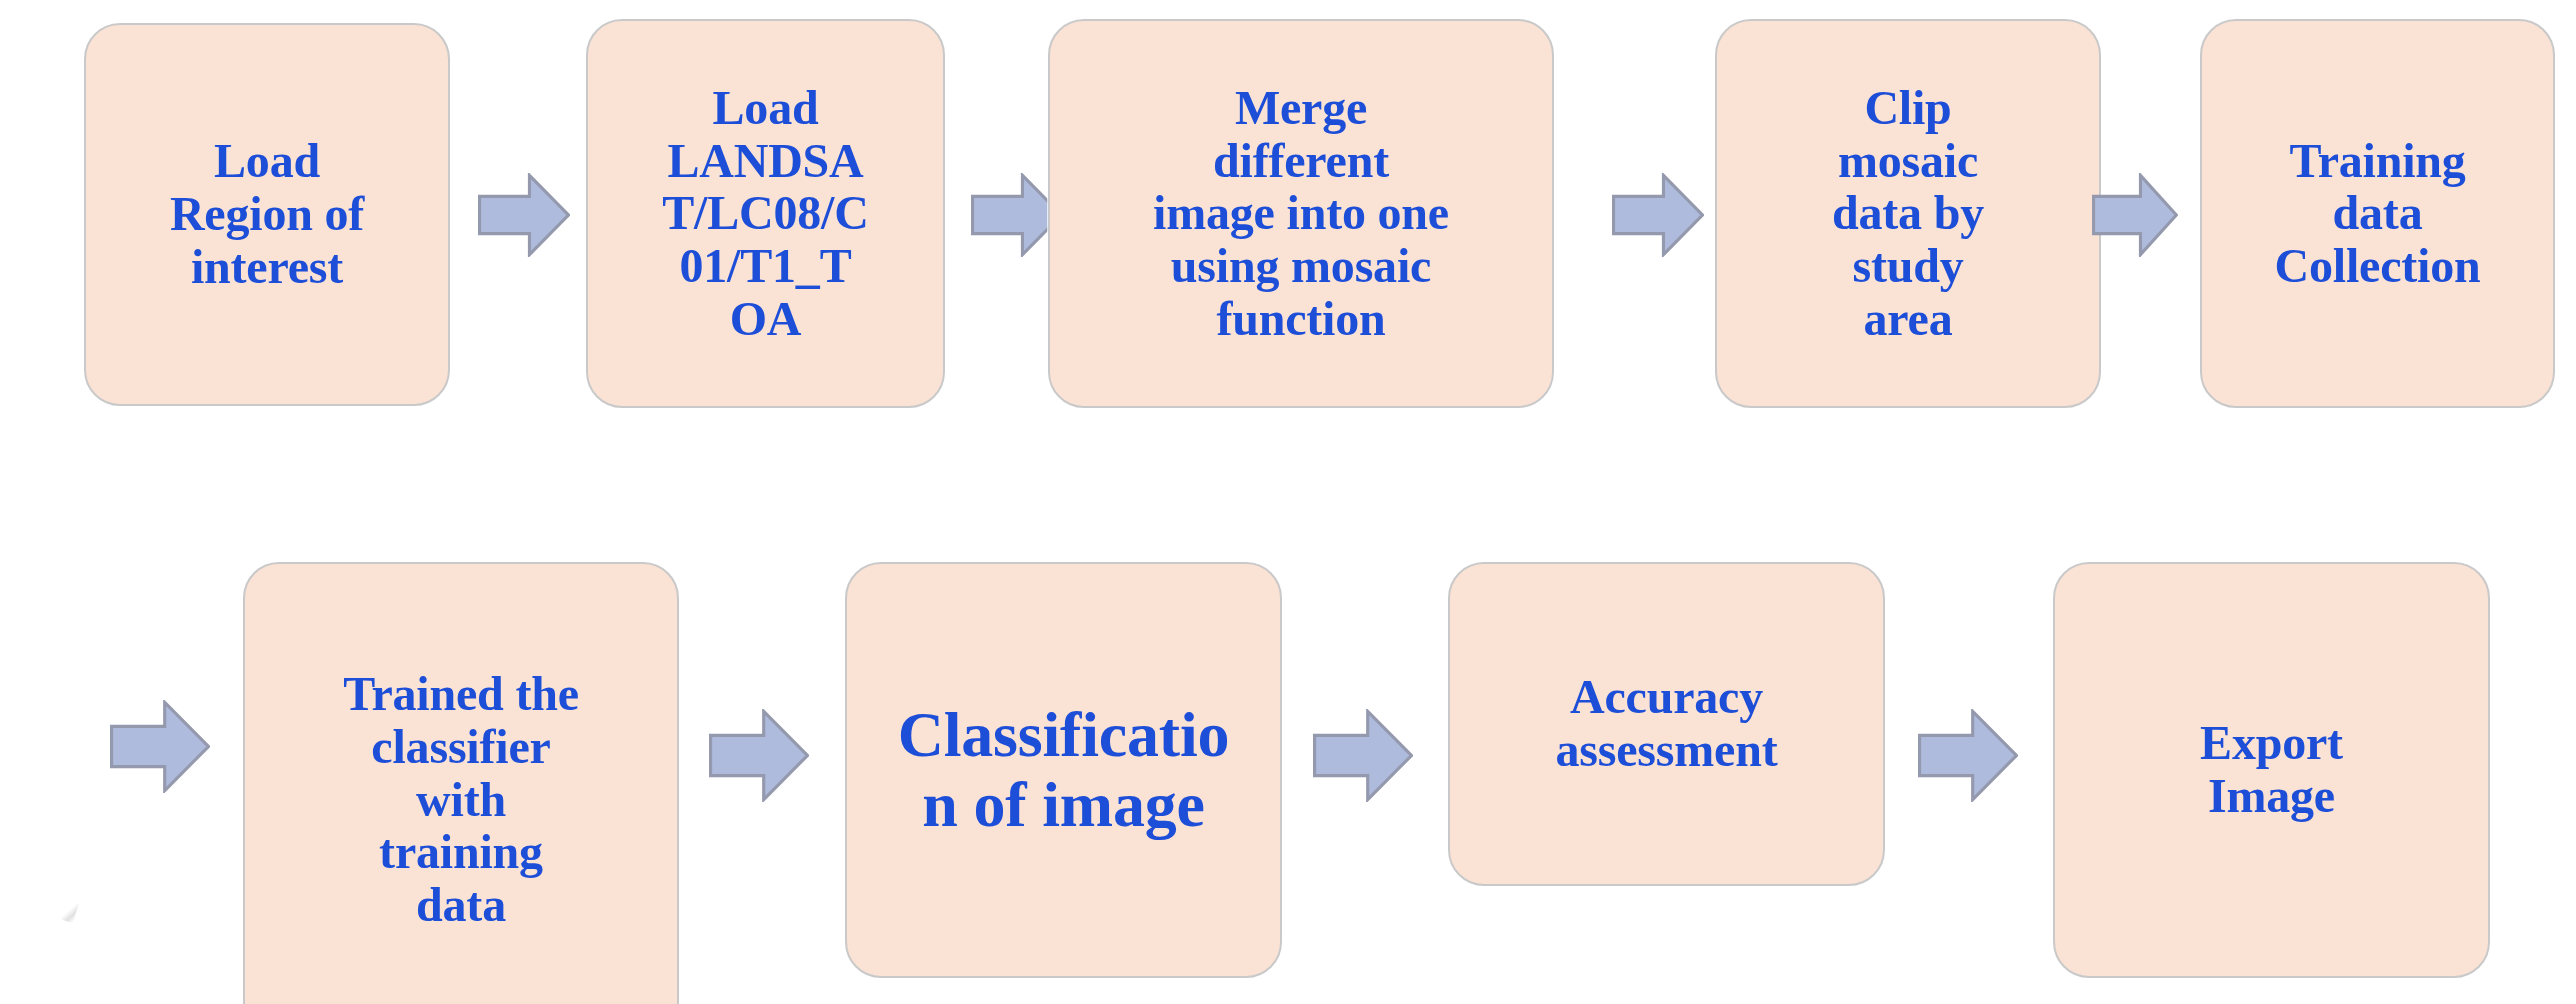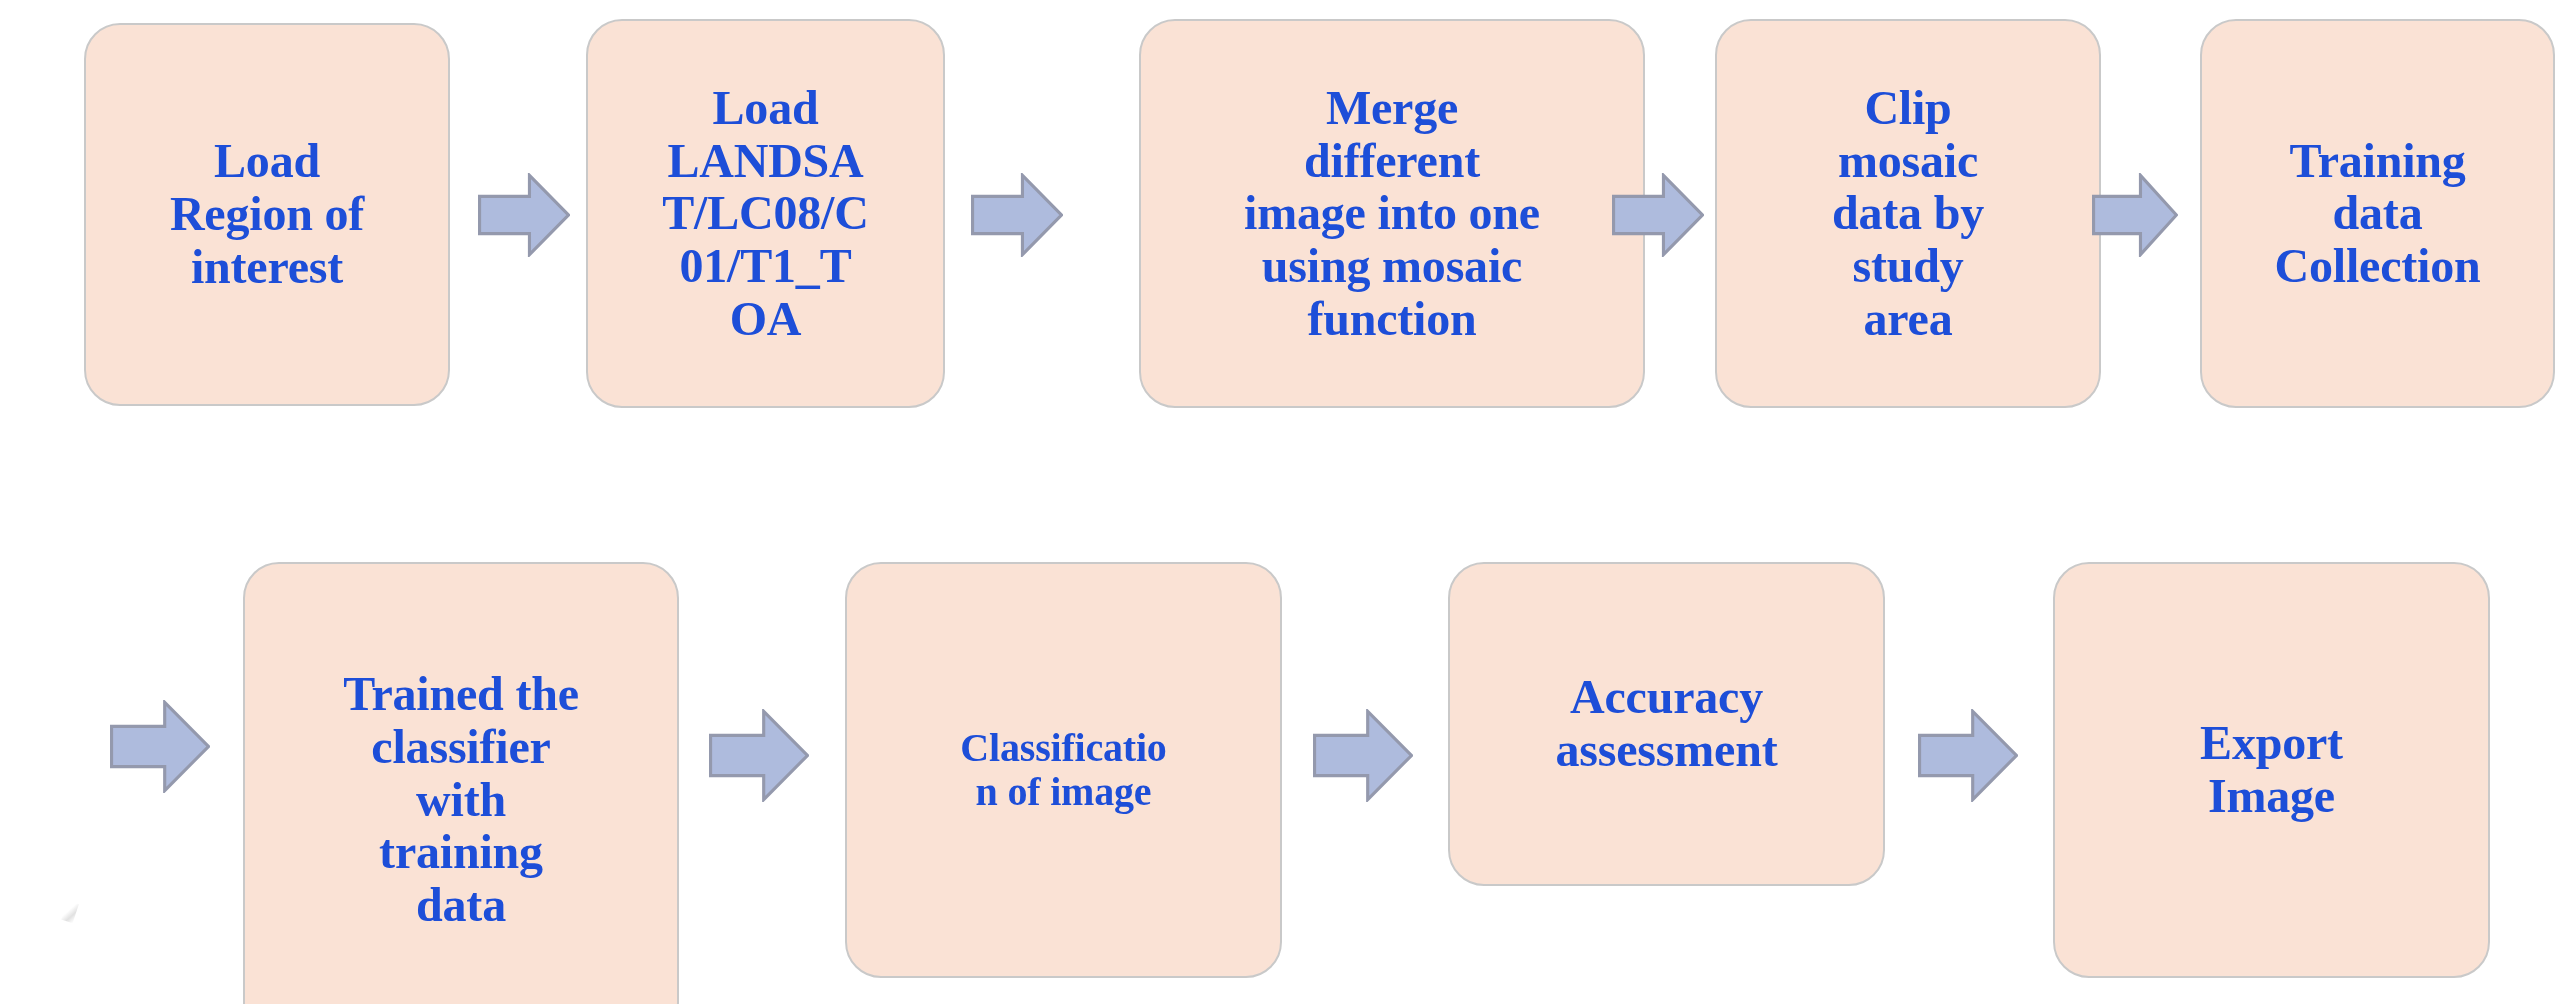--- a/index.html
+++ b/index.html
@@ -86,21 +86,21 @@
 01/T1_T
 OA</span>
   </div>
 
   <div class="arrow" style="left:971px; top:173px; width:92px; height:84px;">
     <svg viewBox="0 0 118 108" preserveAspectRatio="none" aria-hidden="true">
       <polygon points="2,30 66,30 66,3 116,54 66,105 66,78 2,78" fill="#AEBBDD" stroke="#9499AD" stroke-width="4" stroke-linejoin="miter"></polygon>
     </svg>
   </div>
 
-  <div class="node" style="left:1139px; top:19.4px; width:506px; height:389px;">
+  <div class="node" style="left:1048px; top:19.4px; width:506px; height:389px;">
     <span class="label" style="font-size:48px;">Merge
 different
 image into one
 using mosaic
 function</span>
   </div>
 
   <div class="arrow" style="left:1612px; top:173px; width:92px; height:84px;">
     <svg viewBox="0 0 118 108" preserveAspectRatio="none" aria-hidden="true">
       <polygon points="2,30 66,30 66,3 116,54 66,105 66,78 2,78" fill="#AEBBDD" stroke="#9499AD" stroke-width="4" stroke-linejoin="miter"></polygon>
@@ -141,21 +141,21 @@
 data</span>
   </div>
 
   <div class="arrow" style="left:709px; top:709px; width:100px; height:93px;">
     <svg viewBox="0 0 128 120" preserveAspectRatio="none" aria-hidden="true">
       <polygon points="2,34 70,34 70,3 126,60 70,117 70,86 2,86" fill="#AEBBDD" stroke="#9499AD" stroke-width="4" stroke-linejoin="miter"></polygon>
     </svg>
   </div>
 
   <div class="node" style="left:845px; top:562px; width:437px; height:416px;">
-    <span class="label" style="font-size:40px;">Classificatio
+    <span class="label" style="font-size:64px;">Classificatio
 n of image</span>
   </div>
 
   <div class="arrow" style="left:1313px; top:709px; width:100px; height:93px;">
     <svg viewBox="0 0 128 120" preserveAspectRatio="none" aria-hidden="true">
       <polygon points="2,34 70,34 70,3 126,60 70,117 70,86 2,86" fill="#AEBBDD" stroke="#9499AD" stroke-width="4" stroke-linejoin="miter"></polygon>
     </svg>
   </div>
 
   <div class="node" style="left:1448px; top:562px; width:437px; height:324px;">

